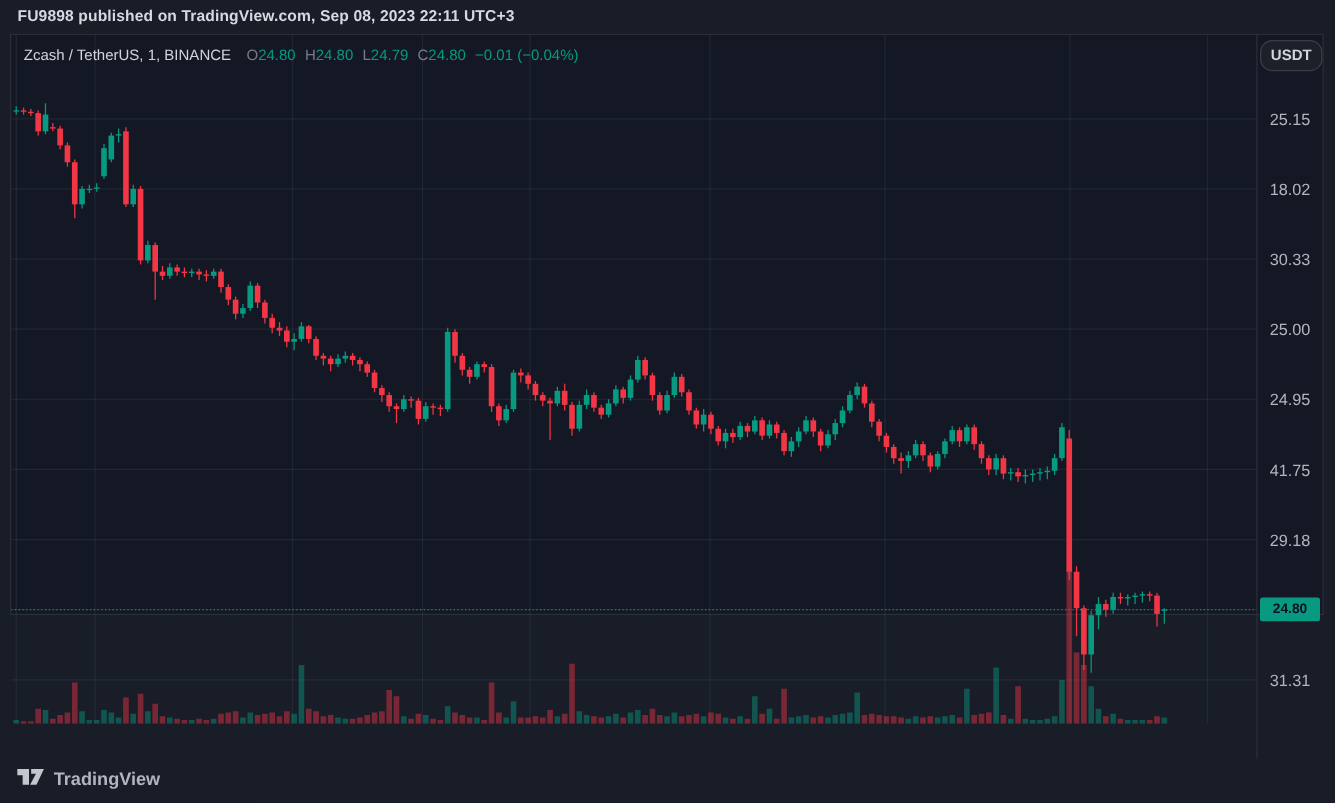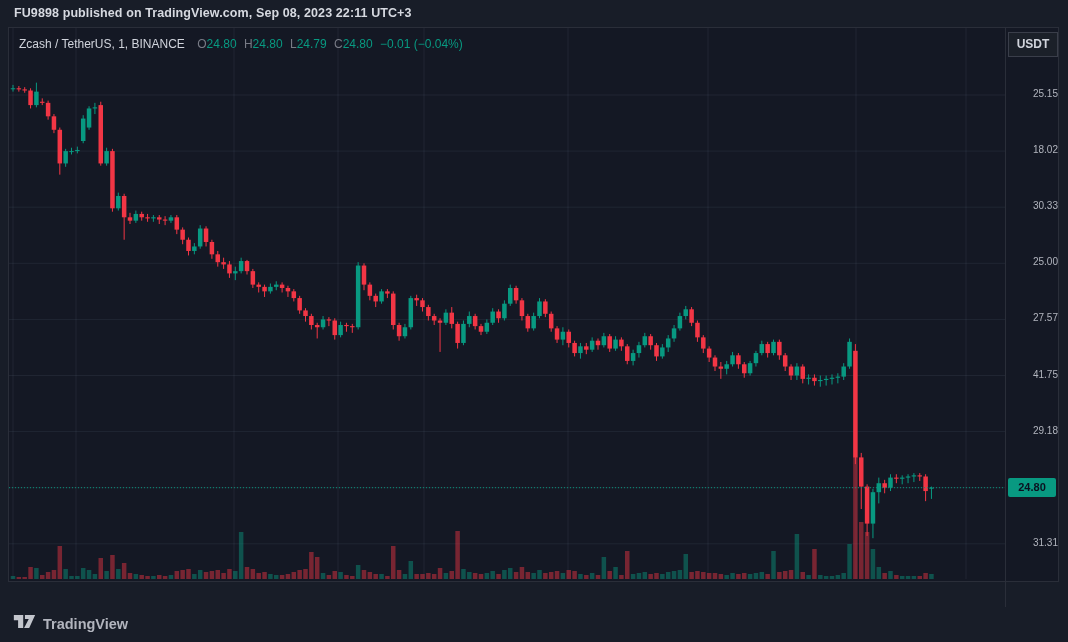--- a/index.html
+++ b/index.html
@@ -2,38 +2,38 @@
 <html><head>
 <meta charset="utf-8">
 <style>
   * { margin:0; padding:0; box-sizing:border-box; }
   html,body { width:1068px; height:642px; }
   body { font-family:"Liberation Sans", sans-serif; background:#181d28; position:relative; overflow:hidden; }
 
   .title-bar { position:absolute; left:0; top:0; width:1068px; height:27px; }
   .title-bar .txt { position:absolute; left:14px; top:6px; font-size:12.5px; font-weight:700; color:#d6d9e0; letter-spacing:.1px; }
 
-  .chart-frame { position:absolute; left:8px; top:27px; width:1051px; height:555px; background:#141824; border:1px solid #2a2e39; }
+  .chart-frame { position:absolute; left:8px; top:27px; width:1051px; height:465px; background:#141824; border:1px solid #2a2e39; }
 
   .plot-wrap { position:absolute; left:0; top:0; width:996px; height:551px; }
   svg.plot { position:absolute; left:0; top:0; display:block; }
   .grid { stroke:rgba(160,172,200,0.09); stroke-width:1; }
   .last-price-line { stroke-width:1; stroke-dasharray:1 2; opacity:.95; }
 
   .legend { position:absolute; left:10px; top:9px; font-size:12px; color:#d1d4dc; white-space:nowrap; }
   .legend .muted { color:#787b86; }
   .legend .val { color:#089981; }
   .legend .gap { display:inline-block; width:9px; }
   .legend .gap-s { display:inline-block; width:4px; }
 
   .price-axis { position:absolute; left:996px; top:0; width:53px; height:579px; border-left:1px solid #2a2e39; }
-  .ptick { position:absolute; left:0; width:100%; text-align:right; font-size:10px; color:#b2b5be; }
+  .ptick { position:absolute; left:0; width:100%; text-align:center; font-size:13px; color:#b2b5be; }
   .last-price-badge { position:absolute; left:2px; width:48px; height:19px; background:#089981; color:#0b1120; font-size:11px; font-weight:700; text-align:center; line-height:19px; border-radius:2px; }
 
-  .usdt-btn { position:absolute; left:999px; top:4px; width:50px; height:25px; background:#1b2029; border:1px solid #3a3e4a; border-radius:0; color:#d1d4dc; font-size:12px; font-weight:700; text-align:center; line-height:23px; cursor:pointer; }
+  .usdt-btn { position:absolute; left:999px; top:4px; width:50px; height:25px; background:#1b2029; border:1px solid #3a3e4a; border-radius:10px; color:#d1d4dc; font-size:12px; font-weight:700; text-align:center; line-height:23px; cursor:pointer; }
 
   .time-axis { position:absolute; left:0; top:551px; width:1049px; height:27px; border-top:1px solid #2a2e39; }
   .ttick { position:absolute; top:7px; transform:translateX(-50%); font-size:11px; color:#b2b5be; }
   .ttick.bold { font-weight:700; color:#d4d7dd; }
 
   .footer { position:absolute; left:0; top:607px; width:984px; height:35px; }
   .brand { position:absolute; left:13px; top:7px; display:flex; align-items:center; gap:7px; cursor:pointer; }
   .brand .name { font-size:14.5px; font-weight:700; color:#b2b5be; }
 </style>
 </head>
@@ -556,21 +556,21 @@
       <span class="val">−0.01 (−0.04%)</span>
     </div>
   </div>
 
   <div class="price-axis">
     <div class="last-price-badge" style="top: 450.2px;">24.80</div>
   <div class="ptick" style="top: 60px;">25.15</div>
       <div class="ptick" style="top: 116.1px;">18.02</div>
       <div class="ptick" style="top: 172.2px;">30.33</div>
       <div class="ptick" style="top: 228.3px;">25.00</div>
-      <div class="ptick" style="top: 284.4px;">27.57</div>
+      <div class="ptick" style="top: 284.4px;">24.95</div>
       <div class="ptick" style="top: 340.5px;">41.75</div>
       <div class="ptick" style="top: 396.6px;">29.18</div>
       <div class="ptick" style="top: 508.8px;">31.31</div>
     </div>
 
   <button class="usdt-btn">USDT</button>
 
 
 </div>
 

